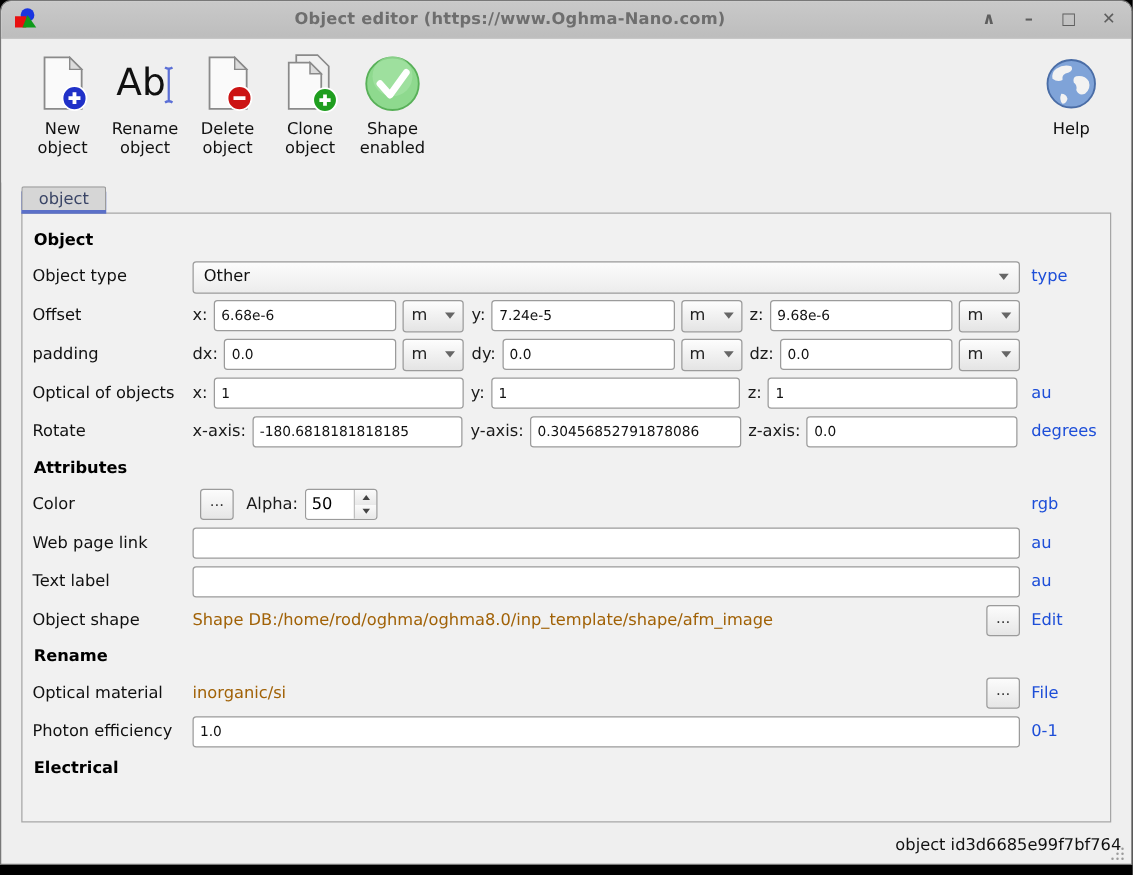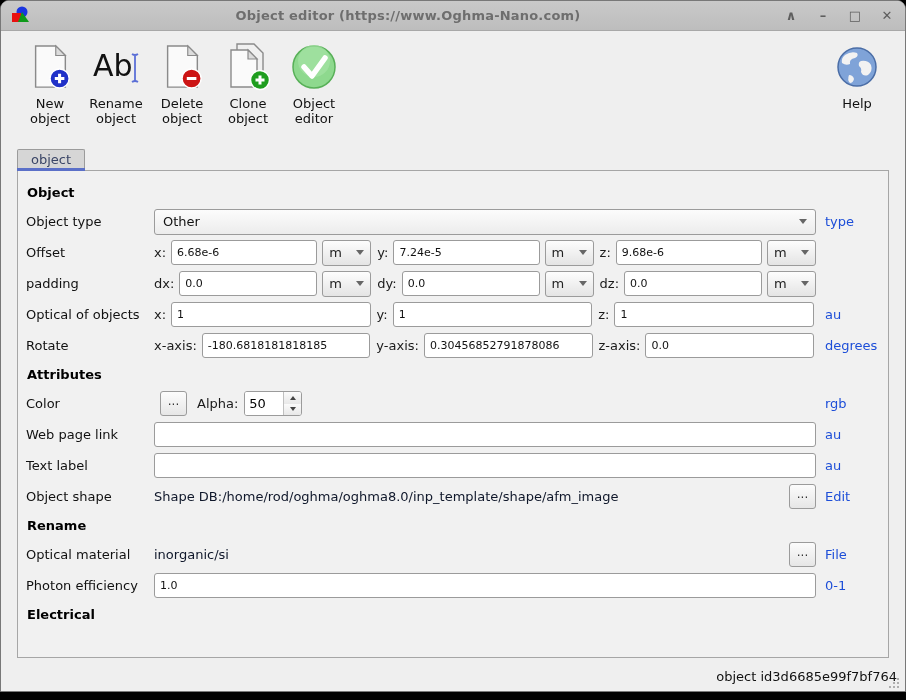--- a/index.html
+++ b/index.html
@@ -112,21 +112,21 @@
   }
   .spinbox input {
     width: 38px; border: none; outline: none; padding: 0 4px;
     font-family: inherit; font-size: 13px;
   }
   .spin-arrows { flex: 1; display: flex; flex-direction: column; border-left: 1px solid #c0c0c0; }
   .spin-arrows div { flex: 1; display: flex; align-items: center; justify-content: center; background: linear-gradient(#fbfbfb, #e8e8e8); }
   .tri-up { width: 0; height: 0; border-left: 3.5px solid transparent; border-right: 3.5px solid transparent; border-bottom: 4px solid #444; }
   .tri-down { width: 0; height: 0; border-left: 3.5px solid transparent; border-right: 3.5px solid transparent; border-top: 4px solid #444; }
 
-  .plain-value { flex: 1; color: #0f172a; white-space: nowrap; overflow: hidden; }
+  .plain-value { flex: 1; color: #a16207; white-space: nowrap; overflow: hidden; }
 
   
   .statusbar {
     flex: 0 0 36px; display: flex; align-items: center;
     padding: 0 8px 0 25px; position: relative; color: #111; justify-content: flex-end;
   }
   .grip { position: absolute; right: 5px; bottom: 5px; }
 </style>
 </head>
 <body>
@@ -198,21 +198,21 @@
     </div>
 
     <div class="tool-btn">
       <div class="ticon">
         <svg width="50" height="50" viewBox="0 0 50 50">
           <circle cx="25" cy="25" r="21" fill="#8ed98e" stroke="#58b058" stroke-width="1.5"></circle>
           <circle cx="25" cy="19" r="16" fill="#a9e4a9" opacity="0.6"></circle>
           <path d="M15 25 l8 9 l13 -18" stroke="#fff" stroke-width="5.5" fill="none" stroke-linecap="round" stroke-linejoin="round"></path>
         </svg>
       </div>
-      <div class="tlabel">Object editor</div>
+      <div class="tlabel">Shape enabled</div>
     </div>
 
     <div class="toolbar-spacer"></div>
 
     <div class="tool-btn help-btn">
       <div class="ticon">
         <svg width="44" height="44" viewBox="0 0 44 44">
           <circle cx="22" cy="22" r="19" fill="#7fa3d8" stroke="#4a6da6" stroke-width="1.5"></circle>
           <path d="M10 10 q6 -4 12 -2 q2 3 -2 5 q-6 1 -5 6 q-4 2 -8 -1 q-1 -5 3 -8z" fill="#f2f2f2"></path>
           <path d="M26 16 q7 -1 10 4 q2 6 -3 10 q-5 2 -7 -3 q1 -4 -2 -6 q-1 -4 2 -5z" fill="#f2f2f2"></path>

